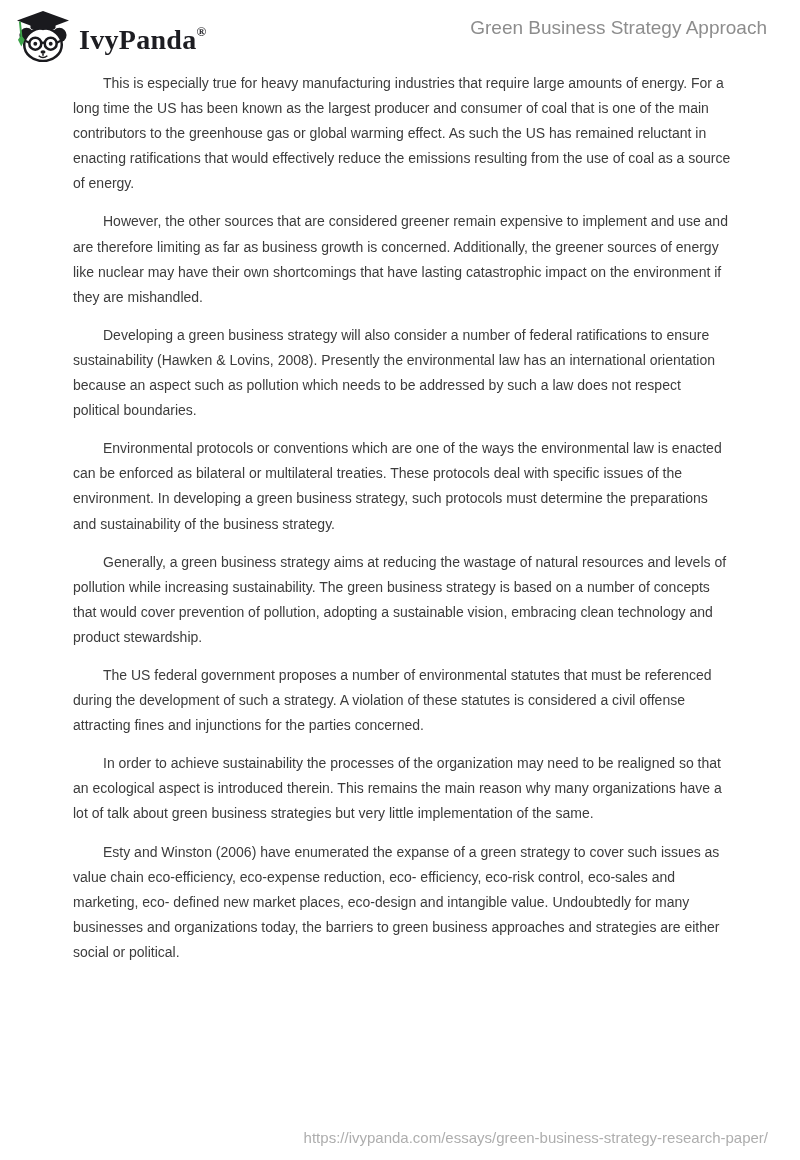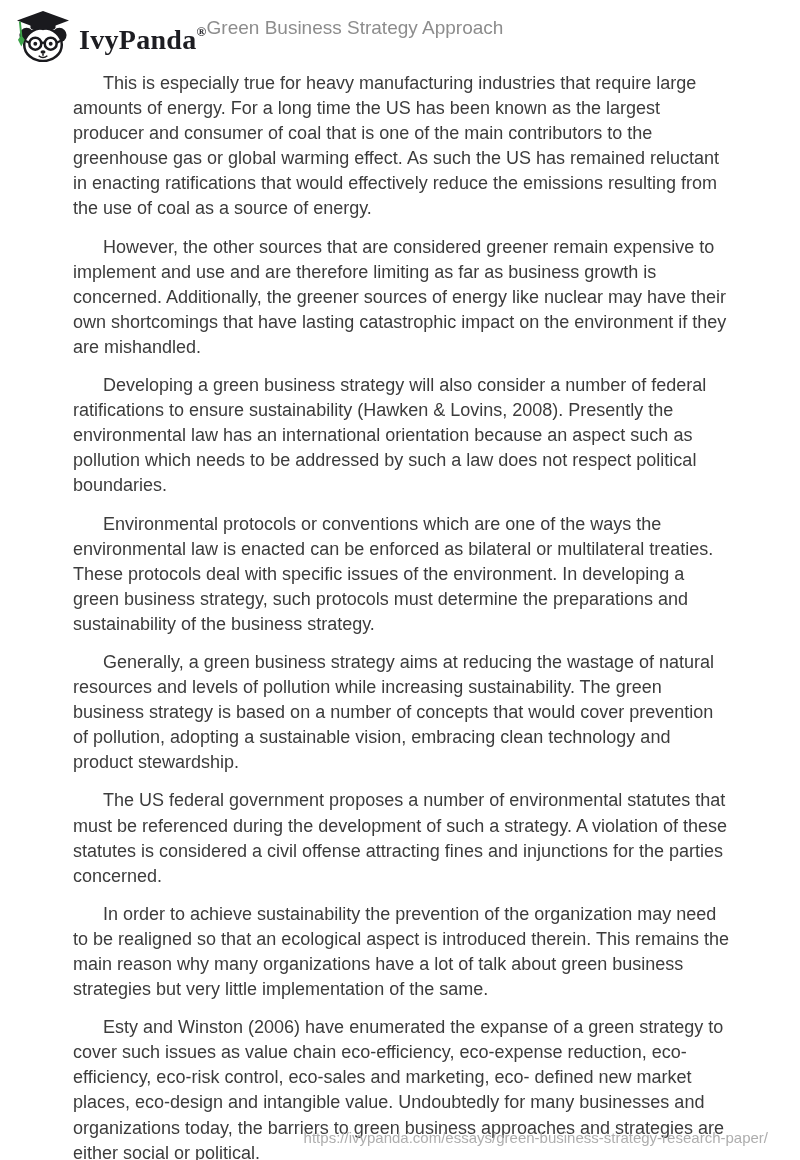--- a/index.html
+++ b/index.html
@@ -8,38 +8,38 @@
     width: 800px; height: 1160px;
     font-family: "Liberation Sans", sans-serif;
     position: relative; overflow: hidden;
   }
   .page {
     position: absolute; top: 0; left: 0;
     width: 800px; height: 1160px; background: #ffffff;
   }
   .header {
     position: absolute; top: 6px; left: 14px; right: 33px;
-    display: flex; align-items: flex-start; 
+    display: flex; align-items: flex-start; justify-content: space-between;
   }
   .brand { display: flex; align-items: center; gap: 7px; }
   .logo-svg { width: 58px; height: 52px; display: block; }
   .brand-name {
     font-family: "Liberation Serif", serif;
     font-weight: bold; font-size: 28px; color: #1d1d22;
     letter-spacing: 0.3px; line-height: 52px;
   }
   .brand-name sup { font-size: 13px; vertical-align: 13px; }
   .header-title {
     font-size: 19px; color: #8d8d8d; margin-top: 11px;
   }
   .content {
     position: absolute; top: 71px; left: 73px; width: 658px;
   }
   .content p {
-    font-size: 18px; line-height: 25.1px; color: #3c3c3c;
+    font-size: 14px; line-height: 25.1px; color: #3c3c3c;
     text-indent: 30px; margin-bottom: 13px;
     text-align: left;
   }
   .footer-url {
     position: absolute; bottom: 14px; right: 32px;
     font-size: 15px; color: #aeaeae;
     text-decoration: none; cursor: pointer;
   }
 </style>
 </head>
@@ -80,19 +80,19 @@
     <div class="header-title">Green Business Strategy Approach</div>
   </div>
 
   <div class="content">
     <p>This is especially true for heavy manufacturing industries that require large amounts of energy. For a long time the US has been known as the largest producer and consumer of coal that is one of the main contributors to the greenhouse gas or global warming effect. As such the US has remained reluctant in enacting ratifications that would effectively reduce the emissions resulting from the use of coal as a source of energy.</p>
     <p>However, the other sources that are considered greener remain expensive to implement and use and are therefore limiting as far as business growth is concerned. Additionally, the greener sources of energy like nuclear may have their own shortcomings that have lasting catastrophic impact on the environment if they are mishandled.</p>
     <p>Developing a green business strategy will also consider a number of federal ratifications to ensure sustainability (Hawken &amp; Lovins, 2008). Presently the environmental law has an international orientation because an aspect such as pollution which needs to be addressed by such a law does not respect political boundaries.</p>
     <p>Environmental protocols or conventions which are one of the ways the environmental law is enacted can be enforced as bilateral or multilateral treaties. These protocols deal with specific issues of the environment. In developing a green business strategy, such protocols must determine the preparations and sustainability of the business strategy.</p>
     <p>Generally, a green business strategy aims at reducing the wastage of natural resources and levels of pollution while increasing sustainability. The green business strategy is based on a number of concepts that would cover prevention of pollution, adopting a sustainable vision, embracing clean technology and product stewardship.</p>
     <p>The US federal government proposes a number of environmental statutes that must be referenced during the development of such a strategy. A violation of these statutes is considered a civil offense attracting fines and injunctions for the parties concerned.</p>
-    <p>In order to achieve sustainability the prevention of the organization may need to be realigned so that an ecological aspect is introduced therein. This remains the main reason why many organizations have a lot of talk about green business strategies but very little implementation of the same.</p>
+    <p>In order to achieve sustainability the processes of the organization may need to be realigned so that an ecological aspect is introduced therein. This remains the main reason why many organizations have a lot of talk about green business strategies but very little implementation of the same.</p>
     <p>Esty and Winston (2006) have enumerated the expanse of a green strategy to cover such issues as value chain eco-efficiency, eco-expense reduction, eco- efficiency, eco-risk control, eco-sales and marketing, eco- defined new market places, eco-design and intangible value. Undoubtedly for many businesses and organizations today, the barriers to green business approaches and strategies are either social or political.</p>
   </div>
 
   <a class="footer-url">https://ivypanda.com/essays/green-business-strategy-research-paper/</a>
 
 </div>
 
 </body></html>

